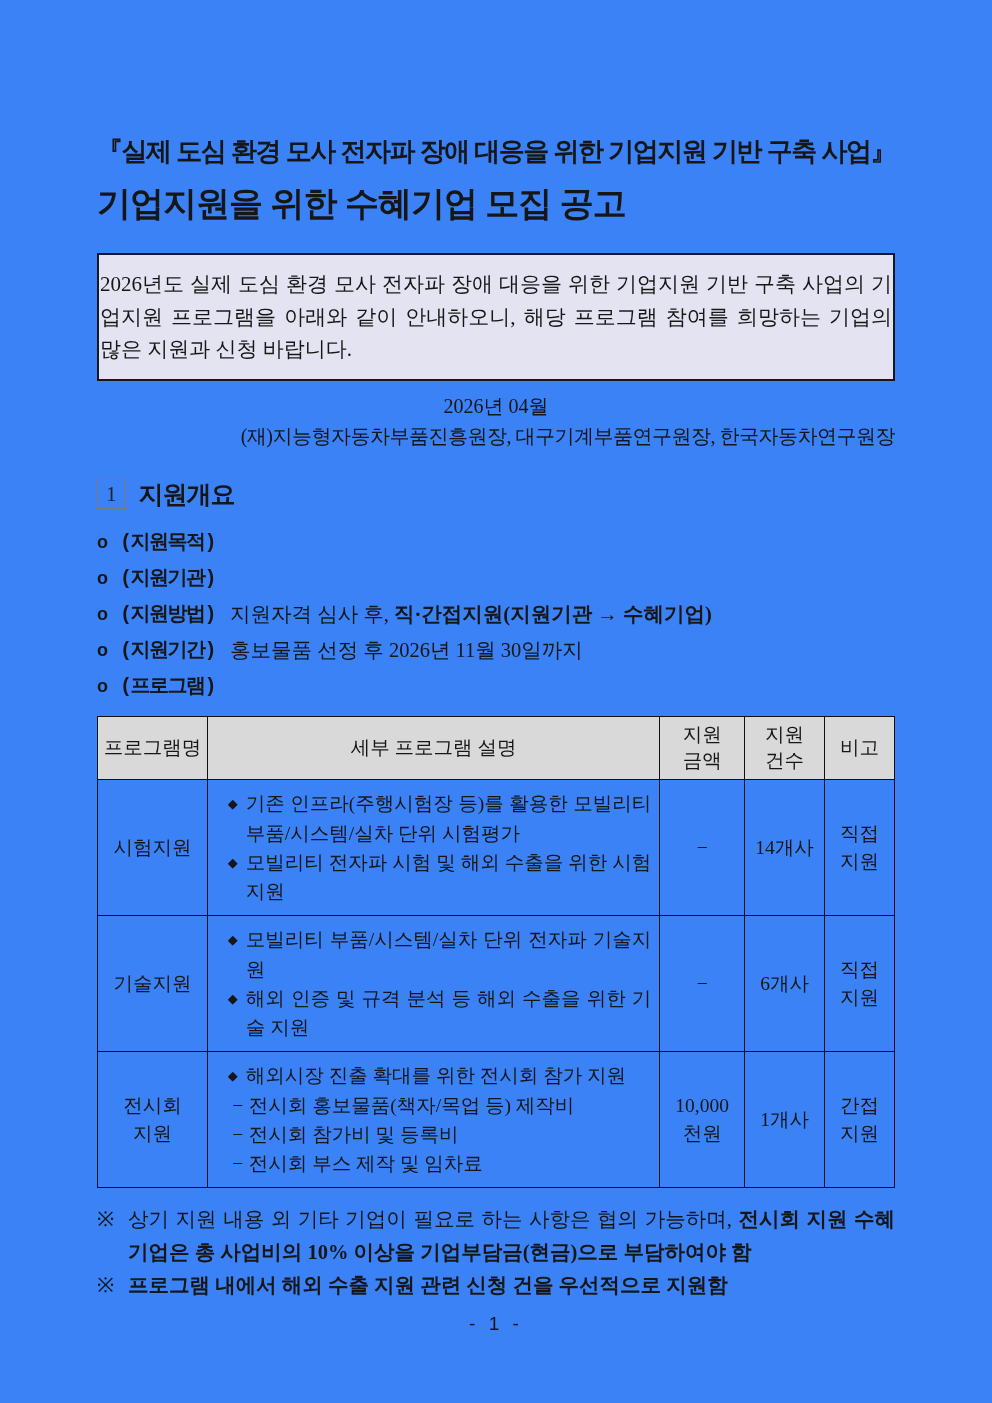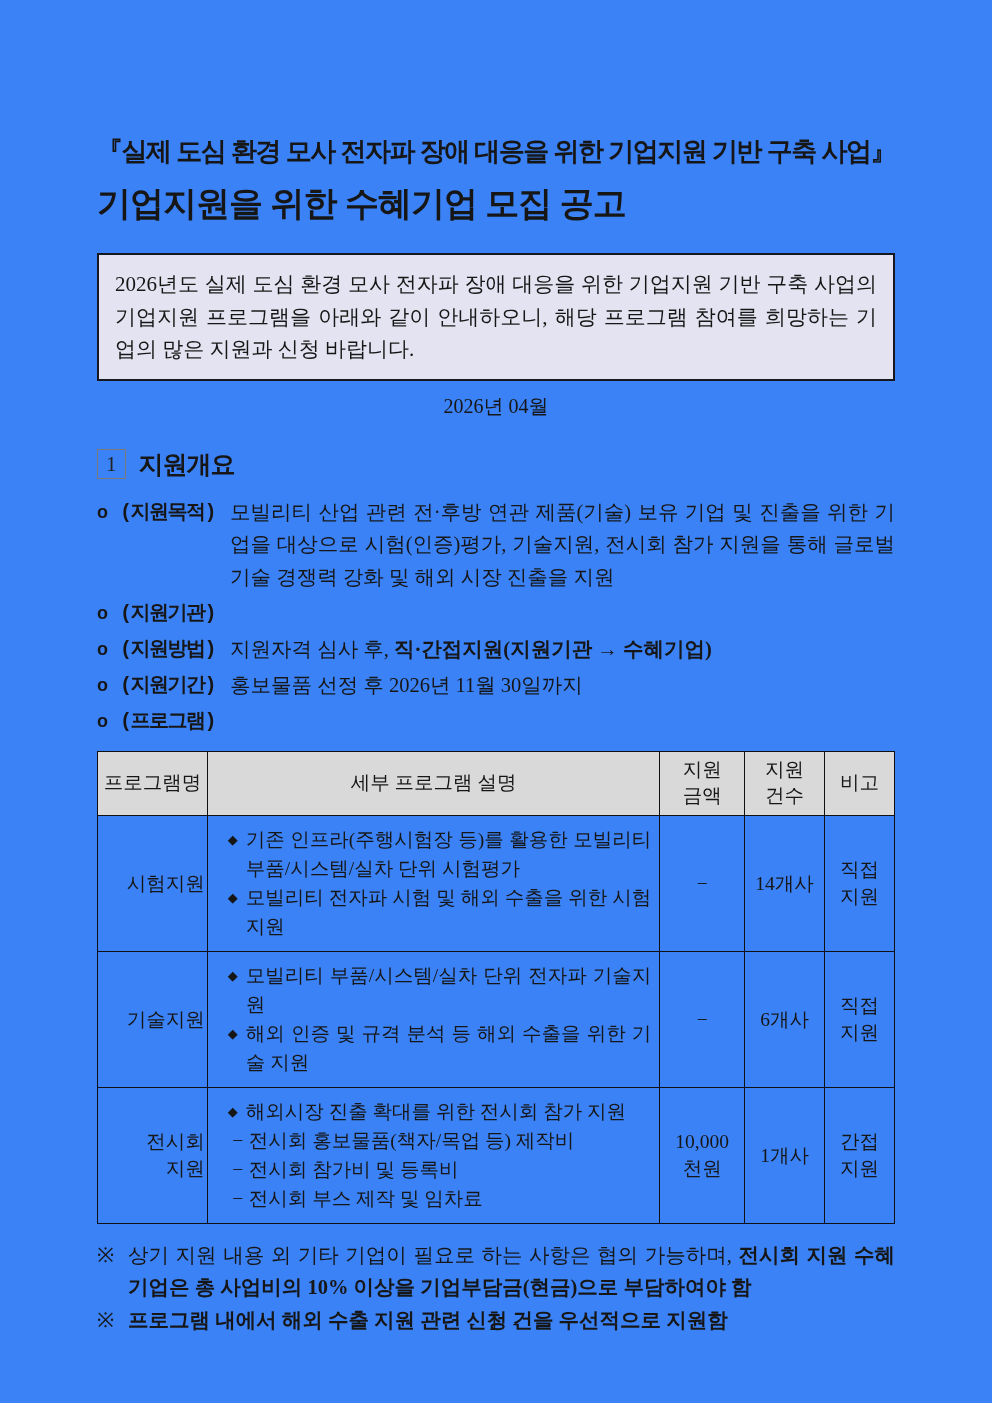--- a/index.html
+++ b/index.html
@@ -25,21 +25,21 @@
     text-align:left;
     font-family:"Liberation Sans","DejaVu Sans",sans-serif;
     font-weight:800; font-size:34px; letter-spacing:-1px;
     margin-top:12px;
   }
   
   .notice {
     margin-top:26px;
     border:2px solid #17171f;
     background:#e3e3f1;
-    padding:13px 16px;
+    padding:13px 1px;
     font-size:21px; line-height:1.55;
     text-align:justify;
   }
   .date-line { text-align:center; font-size:20px; margin-top:12px; }
   .signatories { text-align:right; font-size:20px; margin-top:3px; letter-spacing:-0.5px; }
   
   .section-heading { margin-top:28px; display:flex; align-items:center; gap:13px; }
   .section-num {
     display:inline-block; border:1.5px solid #7a7a7a; color:#222;
     font-size:21px; line-height:28px; padding:0 8px;
@@ -66,21 +66,21 @@
   .bold { font-weight:700; }
   
   table.program-table {
     width:100%; border-collapse:collapse; margin-top:13px;
     font-size:19.5px; color:#161616;
   }
   table.program-table th, table.program-table td { border:1.6px solid #111; }
   table.program-table thead th {
     background:#d9d9d9; font-weight:400; padding:5px 2px; line-height:1.35;
   }
-  td.c-name { text-align:right; line-height:1.4; padding:6px 2px; }
+  td.c-name { text-align:center; line-height:1.4; padding:6px 2px; }
   td.c-details { padding:9px 8px 9px 12px; }
   td.c-amount, td.c-count, td.c-note { text-align:center; line-height:1.4; padding:6px 2px; }
   .detail-item { display:flex; line-height:1.5; }
   .detail-item .dmark { flex:0 0 26px; text-align:center; }
   .detail-item .dmark.diamond { font-size:13px; padding-top:5px; }
   .detail-item.dash { padding-left:7px; }
   .detail-item.dash .dmark { flex:0 0 22px; }
   .detail-item .dtext { flex:1; text-align:justify; }
   
   .notes { margin-top:15px; font-size:20.5px; line-height:1.6; }
@@ -98,32 +98,32 @@
 <body>
 
 <div class="page">
 
   <div class="title1">『실제 도심 환경 모사 전자파 장애 대응을 위한 기업지원 기반 구축 사업』</div>
   <div class="title2">기업지원을 위한 수혜기업 모집 공고</div>
 
   <div class="notice">2026년도 실제 도심 환경 모사 전자파 장애 대응을 위한 기업지원 기반 구축 사업의 기업지원 프로그램을 아래와 같이 안내하오니, 해당 프로그램 참여를 희망하는 기업의 많은 지원과 신청 바랍니다.</div>
 
   <div class="date-line">2026년  04월</div>
+  <div class="signatories">(재)지능형자동차부품진흥원장, 대구기계부품연구원장, 한국자동차연구원장</div>
 
   <div class="section-heading">
     <span class="section-num">1</span>
     <span class="section-title">지원개요</span>
   </div>
 
   <div class="ov-list">
 
     <div class="ov-item">
       <span class="ov-marker">o</span>
       <span class="ov-label">(지원목적)</span>
-      <span class="ov-text">모빌리티 산업 관련 전·후방 연관 제품(기술) 보유 기업 및 진출을 위한 기업을 대상으로 시험(인증)평가, 기술지원, 전시회 참가 지원을 통해 글로벌 기술 경쟁력 강화 및 해외 시장 진출을 지원</span>
     </div>
 
     <div class="ov-item">
       <span class="ov-marker">o</span>
       <span class="ov-label">(지원기관)</span>
       <span class="ov-text">
         <br>
       </span>
     </div>
 

